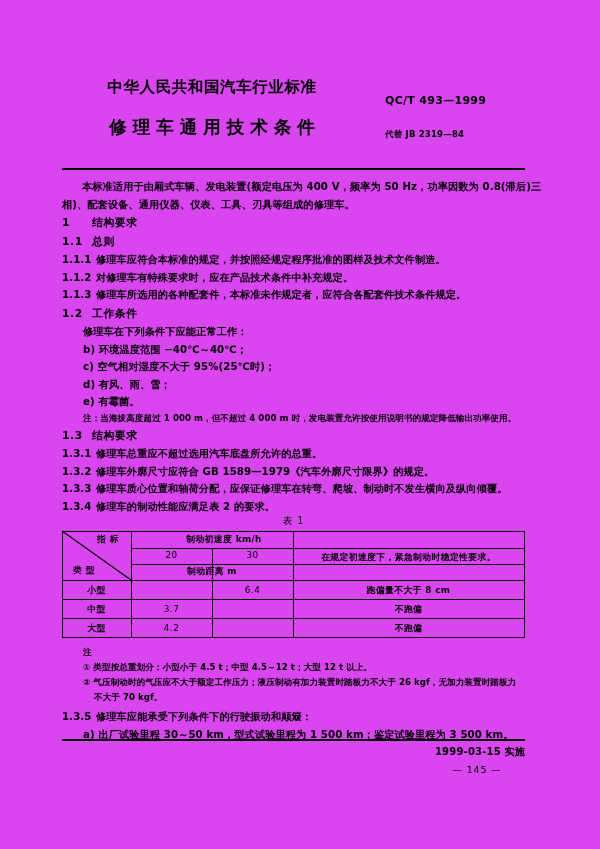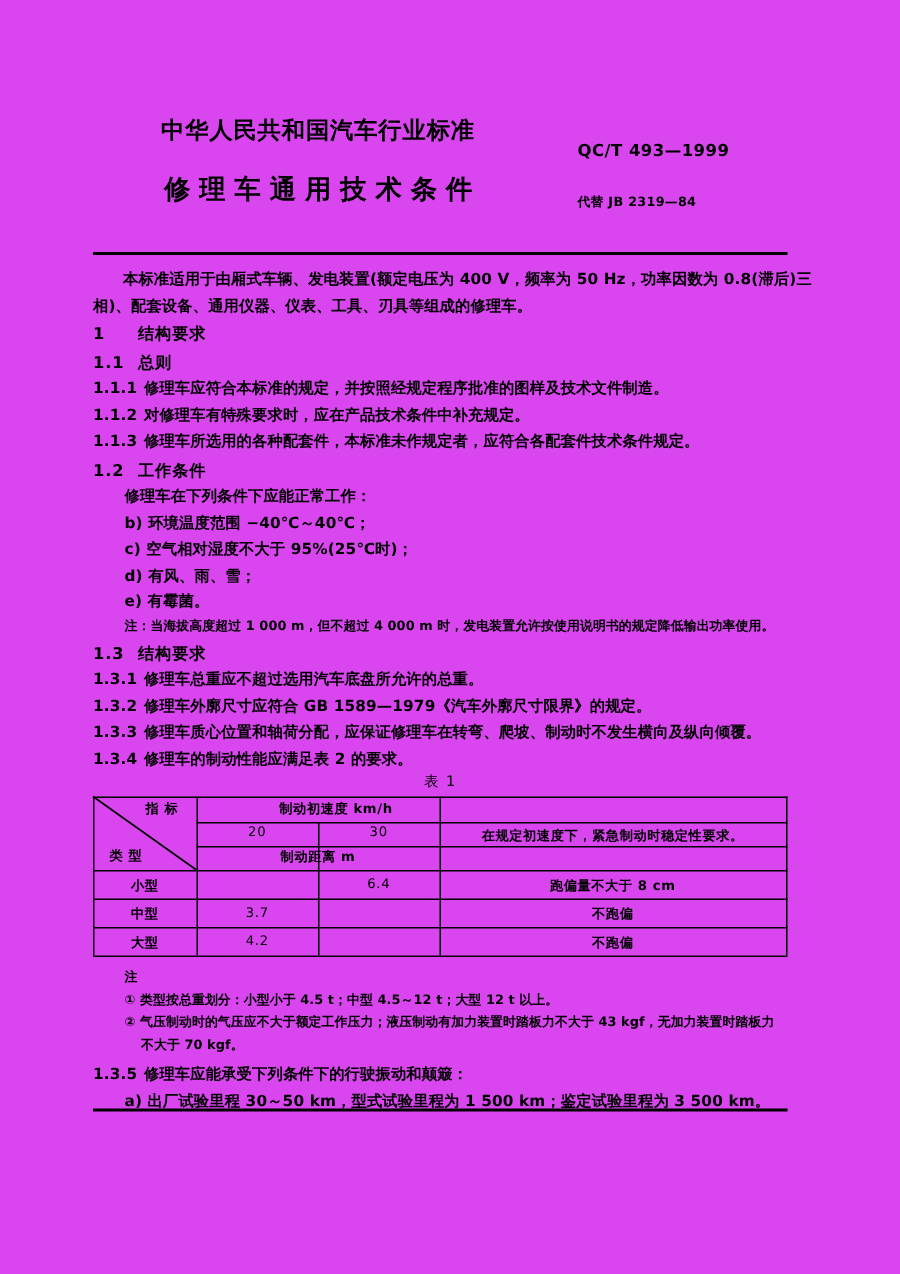--- a/index.html
+++ b/index.html
@@ -339,27 +339,31 @@
 
     <div class="cell" style="left:0px; top:92px; width:69px;">大型</div>
     <div class="cell val" style="left:69px; top:92px; width:81px;">4.2</div>
     <div class="cell val" style="left:150px; top:92px; width:81px;"></div>
     <div class="cell" style="left:231px; top:92px; width:231px;">不跑偏</div>
   </div>
 
   <div class="notes">
     <div class="note-small">注</div>
     <div class="note-small">① 类型按总重划分：小型小于 4.5 t；中型 4.5～12 t；大型 12 t 以上。</div>
-    <div class="note-small">② 气压制动时的气压应不大于额定工作压力；液压制动有加力装置时踏板力不大于 43 kgf，无加力装置时踏板力</div>
+    <div class="note-small">② 气压制动时的气压应不大于额定工作压力；液压制动有加力装置时踏板力不大于 26 kgf，无加力装置时踏板力</div>
     <div class="note-small" style="padding-left:32px;">不大于 70 kgf。</div>
 
     <div class="p" style="margin-top:3px;">
       <span class="num-wide">1.3.5</span><span>修理车应能承受下列条件下的行驶振动和颠簸：</span>
     </div>
     <div class="p pad-a">a) 出厂试验里程 30～50 km，型式试验里程为 1 500 km；鉴定试验里程为 3 500 km。</div>
   </div>
 
   <div class="rule-bottom"></div>
 
   <div class="footer">
+    <div class="foot-right">
+      <div>1999-03-15 实施</div>
+      <div class="page-no">— 145 —</div>
+    </div>
   </div>
 
 </div>
 
 </body></html>

